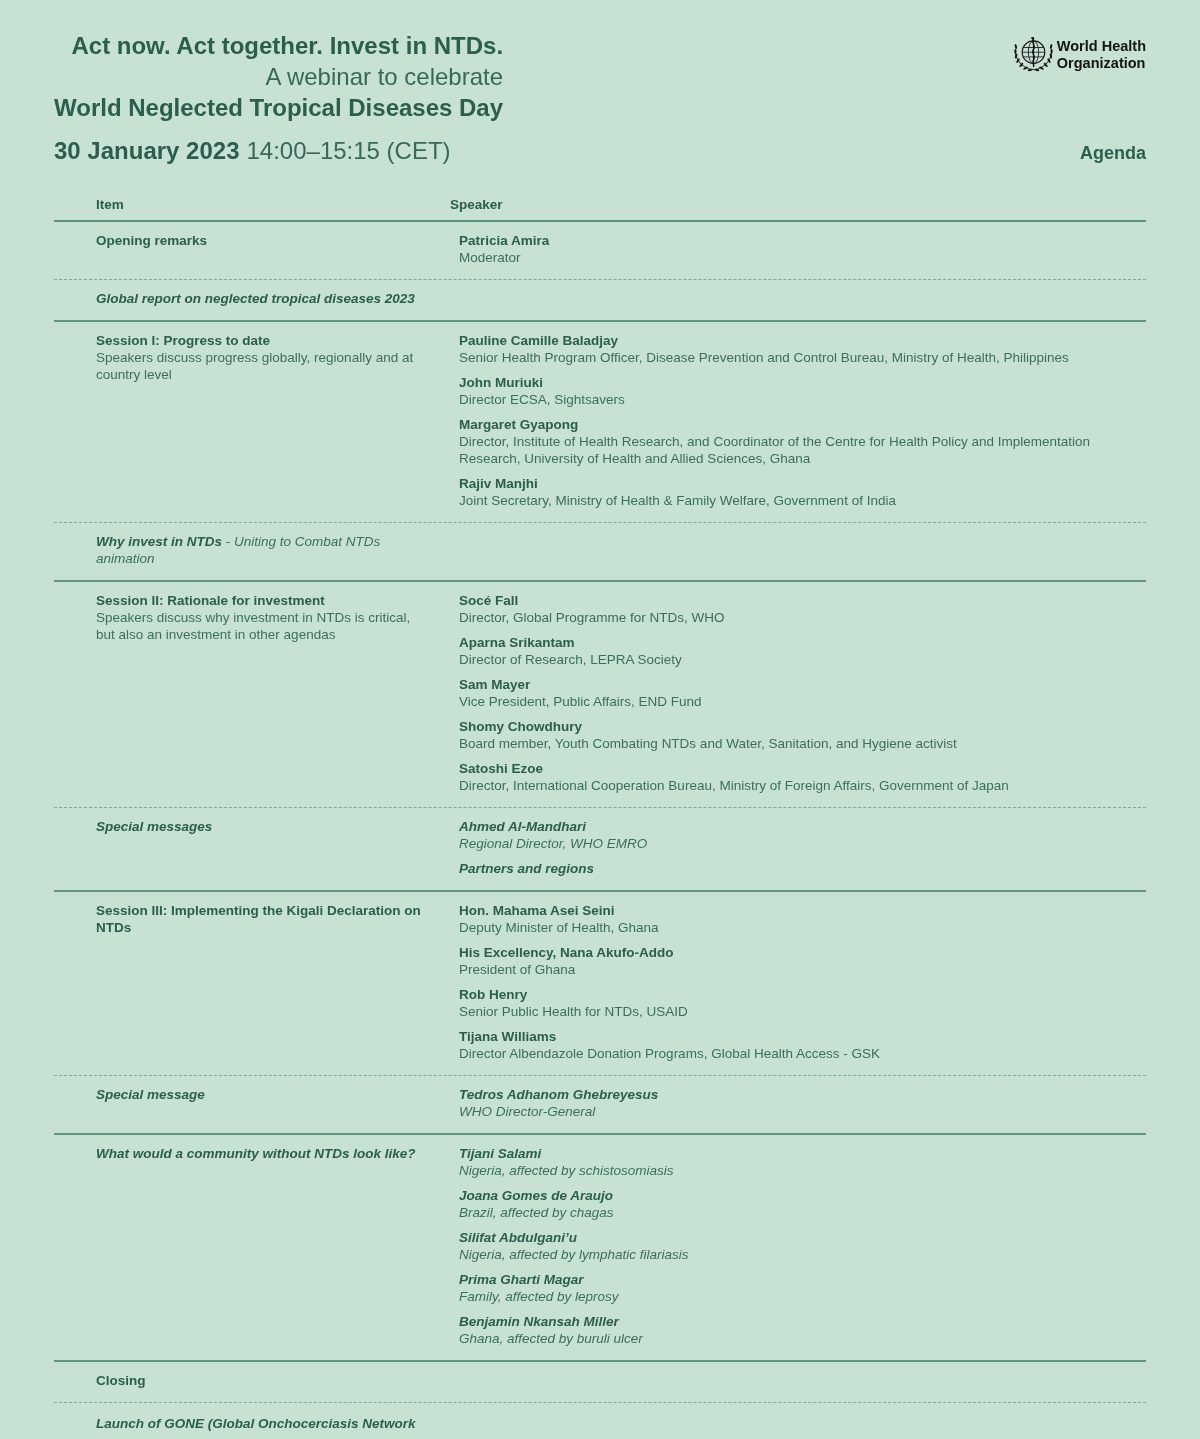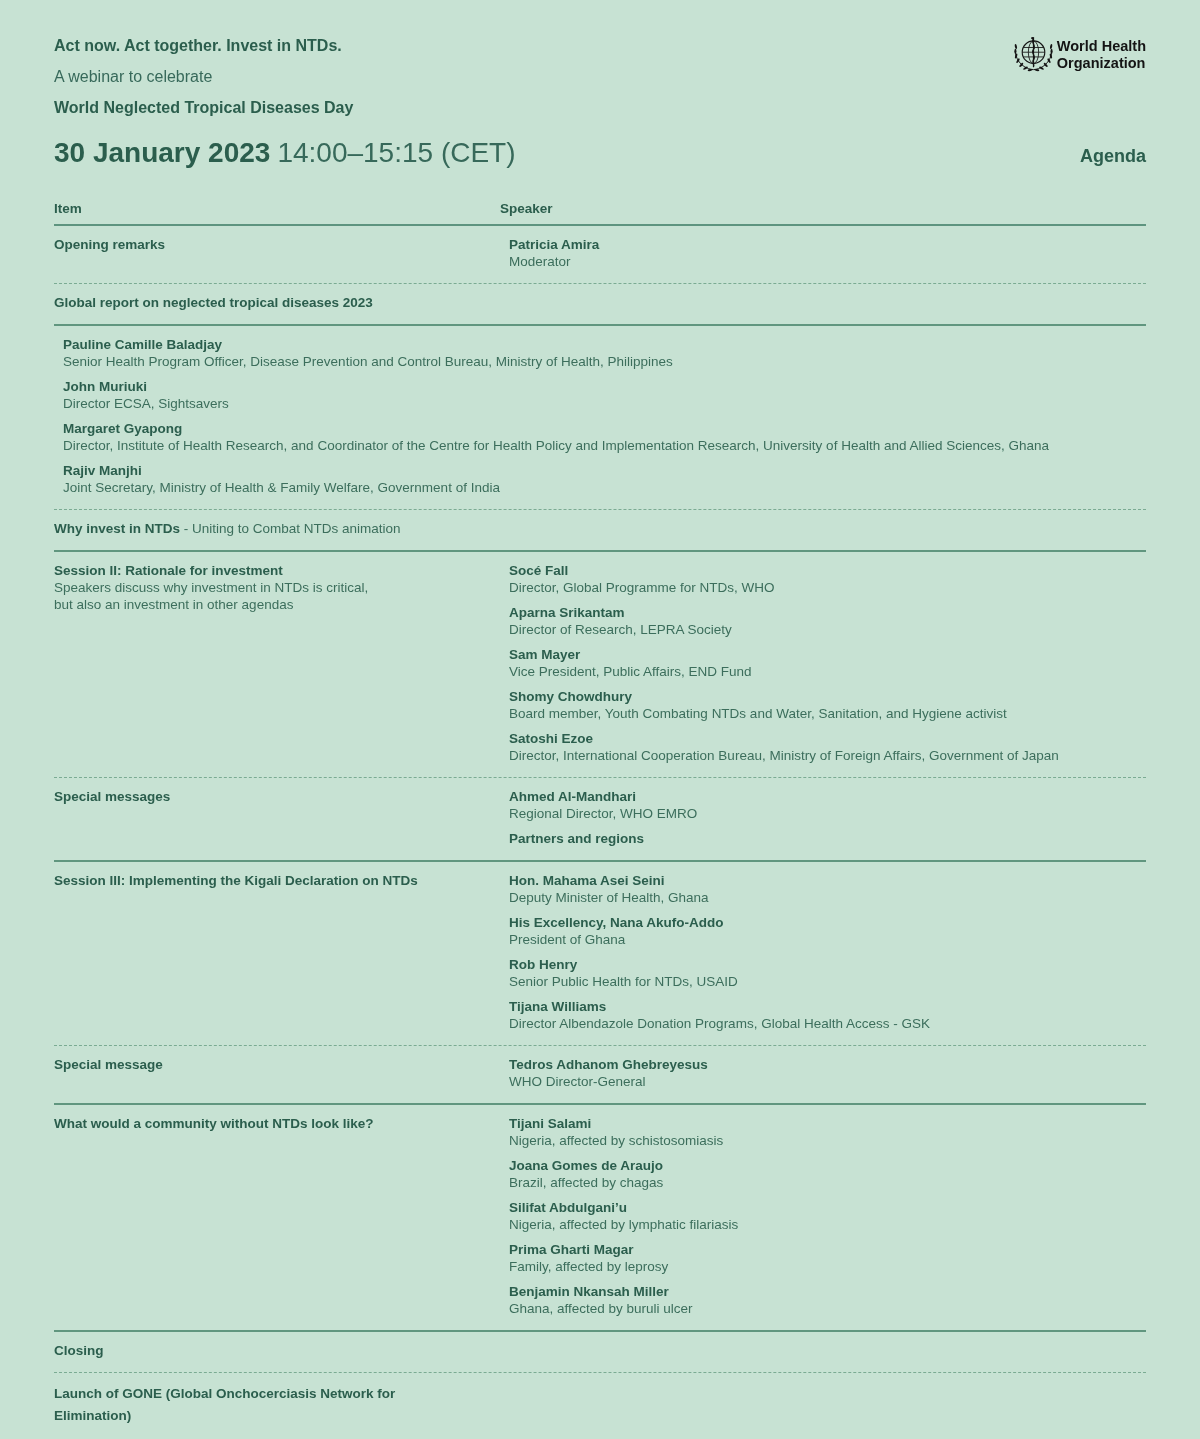--- a/index.html
+++ b/index.html
@@ -7,42 +7,42 @@
     width:1200px; height:1439px;
     background:#c7e2d3;
     font-family:"Liberation Sans", sans-serif;
     color:#2b5e4d;
     -webkit-font-smoothing:antialiased;
   }
   .page { position:relative; padding:30px 54px 0 54px; box-sizing:border-box; }
 
   
   .doc-header { display:flex; justify-content:space-between; align-items:flex-start; }
-  .title-block { font-size:16px; line-height:31px; }
+  .title-block { font-size:24px; line-height:31px;text-align:right; }
   .t-bold { font-weight:700; color:#2b5e4d; }
   .t-reg  { font-weight:400; color:#37695a; }
 
   .logo { display:flex; align-items:flex-start; margin-top:2px; }
   .logo svg { width:47px; height:47px; display:block; }
   .logo-text { font-weight:700; color:#141414; font-size:14.5px; line-height:16.5px; padding-top:6px; }
   .logo-text div { white-space:nowrap; }
 
   .date-row { display:flex; justify-content:space-between; align-items:baseline; margin-top:14px; }
-  .date { font-size:28px; color:#37695a; }
+  .date { font-size:24px; color:#37695a; }
   .date b { font-weight:700; color:#2b5e4d; }
   .date .date-time { margin-left:7px; }
   .agenda-label { font-size:18px; font-weight:700; color:#2b5e4d; }
 
   
   .agenda-table { margin-top:28px; font-size:13.5px; }
   .hdr-row { display:flex; font-weight:700; padding:4px 0 8px 0; border-bottom:2px solid #5e947f; color:#2b5e4d; }
   .row { display:flex; padding:10px 0 13px 0; }
-  .row.solid  { border-bottom:2px solid #61967f; }
+  .row.solid  { border-bottom:2px solid #61967f;font-style:italic; }
   .row.dotted { border-bottom:1px dashed #7bab93; }
-  .col-item { width:446px; flex:none; padding-right:26px; box-sizing:border-box; }
+  .col-item { width:354px; flex:none; padding-right:26px; box-sizing:border-box;margin-left:42px; }
   .col-speaker { flex:1; min-width:0; }
   .item-title { font-weight:700; color:#2b5e4d; line-height:17px; }
   .item-suffix { font-weight:400; color:#3c6e5c; }
   .item-desc { font-weight:400; color:#3c6e5c; line-height:17px; }
   .item-line { font-weight:700; color:#2b5e4d; line-height:22px; }
   .speaker-entry { margin-bottom:8px;margin-left:9px; }
   .speaker-entry:last-child { margin-bottom:0; }
   .speaker-name { font-weight:700; color:#2b5e4d; line-height:17px; }
   .speaker-role { font-weight:400; color:#3c6e5c; line-height:17px; }
 </style>
@@ -125,20 +125,24 @@
             </div>
           </div>
         </div>
         <div class="row solid">
           <div class="col-item">
             <div class="item-title"><span>Global report on neglected tropical diseases 2023</span></div>
           </div>
           <div class="col-speaker"></div>
         </div>
         <div class="row dotted">
+          <div class="col-item">
+            <div class="item-title"><span>Session I: Progress to date</span></div>
+            <div class="item-desc">Speakers discuss progress globally, regionally and at country level</div>
+          </div>
           <div class="col-speaker">
             <div class="speaker-entry">
               <div class="speaker-name">Pauline Camille Baladjay</div>
               <div class="speaker-role">Senior Health Program Officer, Disease Prevention and Control Bureau, Ministry of Health, Philippines</div>
             </div>
             <div class="speaker-entry">
               <div class="speaker-name">John Muriuki</div>
               <div class="speaker-role">Director ECSA, Sightsavers</div>
             </div>
             <div class="speaker-entry">

